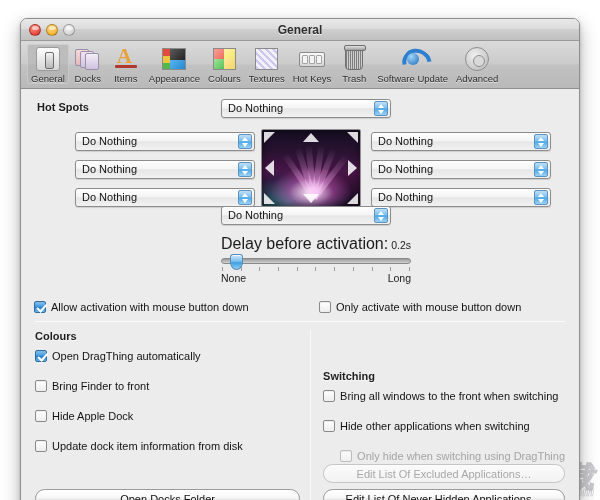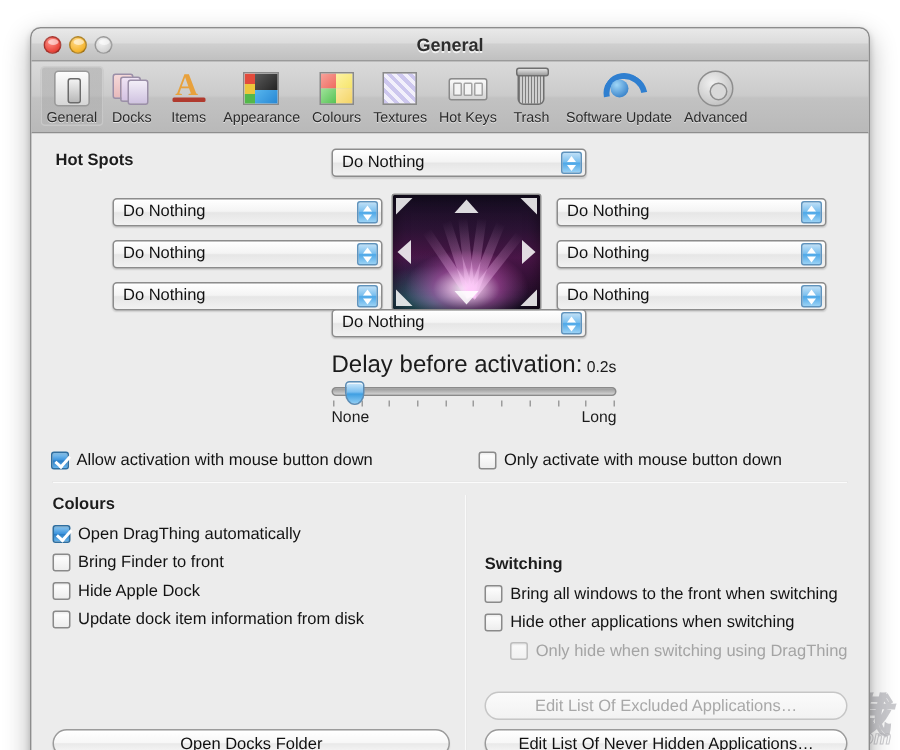--- a/index.html
+++ b/index.html
@@ -292,21 +292,21 @@
   }
   .cbx .lbl { font-size: 11px; color: #131313; white-space: nowrap; }
   .cbx.disabled .lbl { color: #a4a4a4; }
   .cbx.disabled .box { border-color: #bdbdbd; background: linear-gradient(to bottom,#fafafa,#f1f1f1); }
 
   
   #bottom { flex: 1; display: flex; padding: 0 2px; position: relative; }
   #col-left  { width: 276px; padding-right: 10px; display: flex; flex-direction: column; }
   #col-div   { width: 1px; background: #c2c2c2; border-right: 1px solid #fafafa; margin: 0 0 2px 0; }
   #col-right { flex: 1; padding-left: 12px; display: flex; flex-direction: column; margin-top: 40px; }
-  .col-body { margin-top: 5px; display: flex; flex-direction: column; gap: 2px; }
+  .col-body { margin-top: 5px; display: flex; flex-direction: column; gap: 13px; }
 
   
   .pbtn {
     height: 19px; border-radius: 10px;
     border: 1px solid #9b9b9b;
     background: linear-gradient(to bottom,#ffffff 0%,#f7f7f7 48%,#e9e9e9 52%,#fbfbfb 100%);
     box-shadow: 0 1px 1px rgba(0,0,0,0.12), inset 0 1px 0 rgba(255,255,255,0.95);
     display: flex; align-items: center; justify-content: center;
     font-size: 11px; color: #101010; cursor: default;
   }

